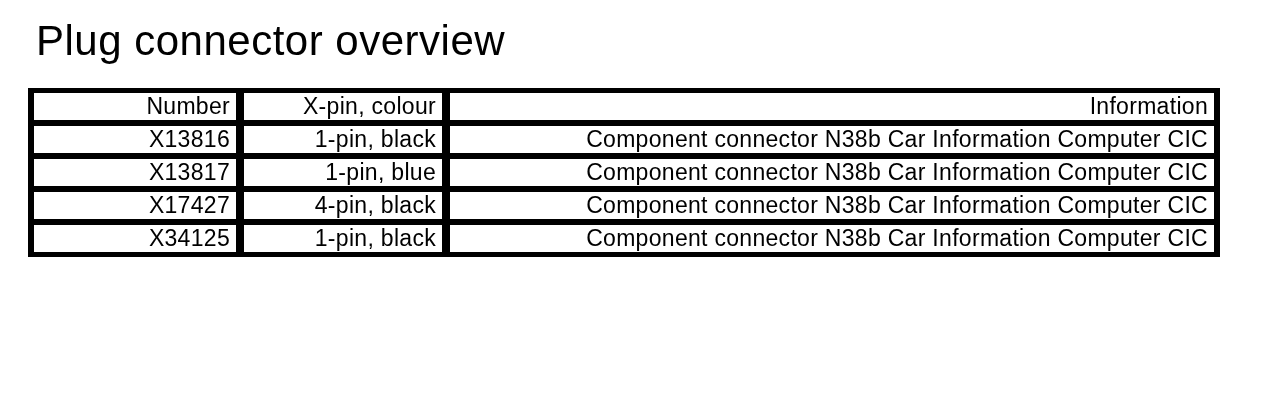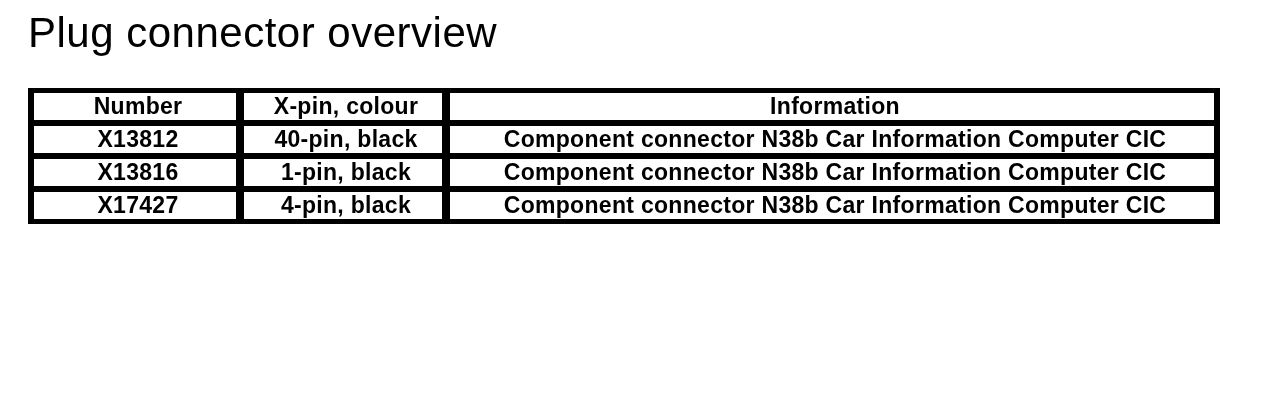--- a/index.html
+++ b/index.html
@@ -12,21 +12,21 @@
     background: #ffffff;
     color: #000000;
     font-family: "Liberation Sans", sans-serif;
     position: relative;
     overflow: hidden;
   }
   .page-title {
     position: absolute;
     left: 28px;
     top: 10px;
-    margin: 0;
+    margin: 8px;
     font-size: 42px;
     font-weight: normal;
     letter-spacing: 0.5px;
     line-height: 1.1;
     white-space: nowrap;
   }
   .plug-table {
     position: absolute;
     left: 28px;
     top: 88px;
@@ -37,23 +37,23 @@
     table-layout: fixed;
     background: #ffffff;
   }
   .plug-table th,
   .plug-table td {
     box-sizing: border-box;
     border: 3px solid #000000;
     border-left-width: 4px;
     border-right-width: 4px;
     font-size: 23px;
-    font-weight: bold;
+    font-weight: normal;
     letter-spacing: 0.3px;
-    text-align: center;
+    text-align: right;
     vertical-align: middle;
     height: 33px;
     line-height: 26px;
     padding: 0 6px 1px 12px;
     white-space: nowrap;
     overflow: hidden;
     background: #ffffff;
   }
   col.col-number { width: 210px; }
   col.col-pin    { width: 206px; }
@@ -70,36 +70,41 @@
     <col class="col-desc">
   </colgroup>
   <thead>
     <tr>
       <th>Number</th>
       <th>X-pin, colour</th>
       <th>Information</th>
     </tr>
   </thead>
   <tbody>
-  <tr>
-    <td>X13812</td>
-    <td>40-pin, black</td>
-    <td>Component connector N38b Car Information Computer CIC</td>
-  </tr>
 
 
   <tr>
     <td>X13816</td>
     <td>1-pin, black</td>
     <td>Component connector N38b Car Information Computer CIC</td>
   </tr>
 
+  <tr>
+    <td>X13817</td>
+    <td>1-pin, blue</td>
+    <td>Component connector N38b Car Information Computer CIC</td>
+  </tr>
 
 
   <tr>
     <td>X17427</td>
     <td>4-pin, black</td>
     <td>Component connector N38b Car Information Computer CIC</td>
   </tr>
 
 
+  <tr>
+    <td>X34125</td>
+    <td>1-pin, black</td>
+    <td>Component connector N38b Car Information Computer CIC</td>
+  </tr>
 </tbody>
 </table>
 
 </body></html>

